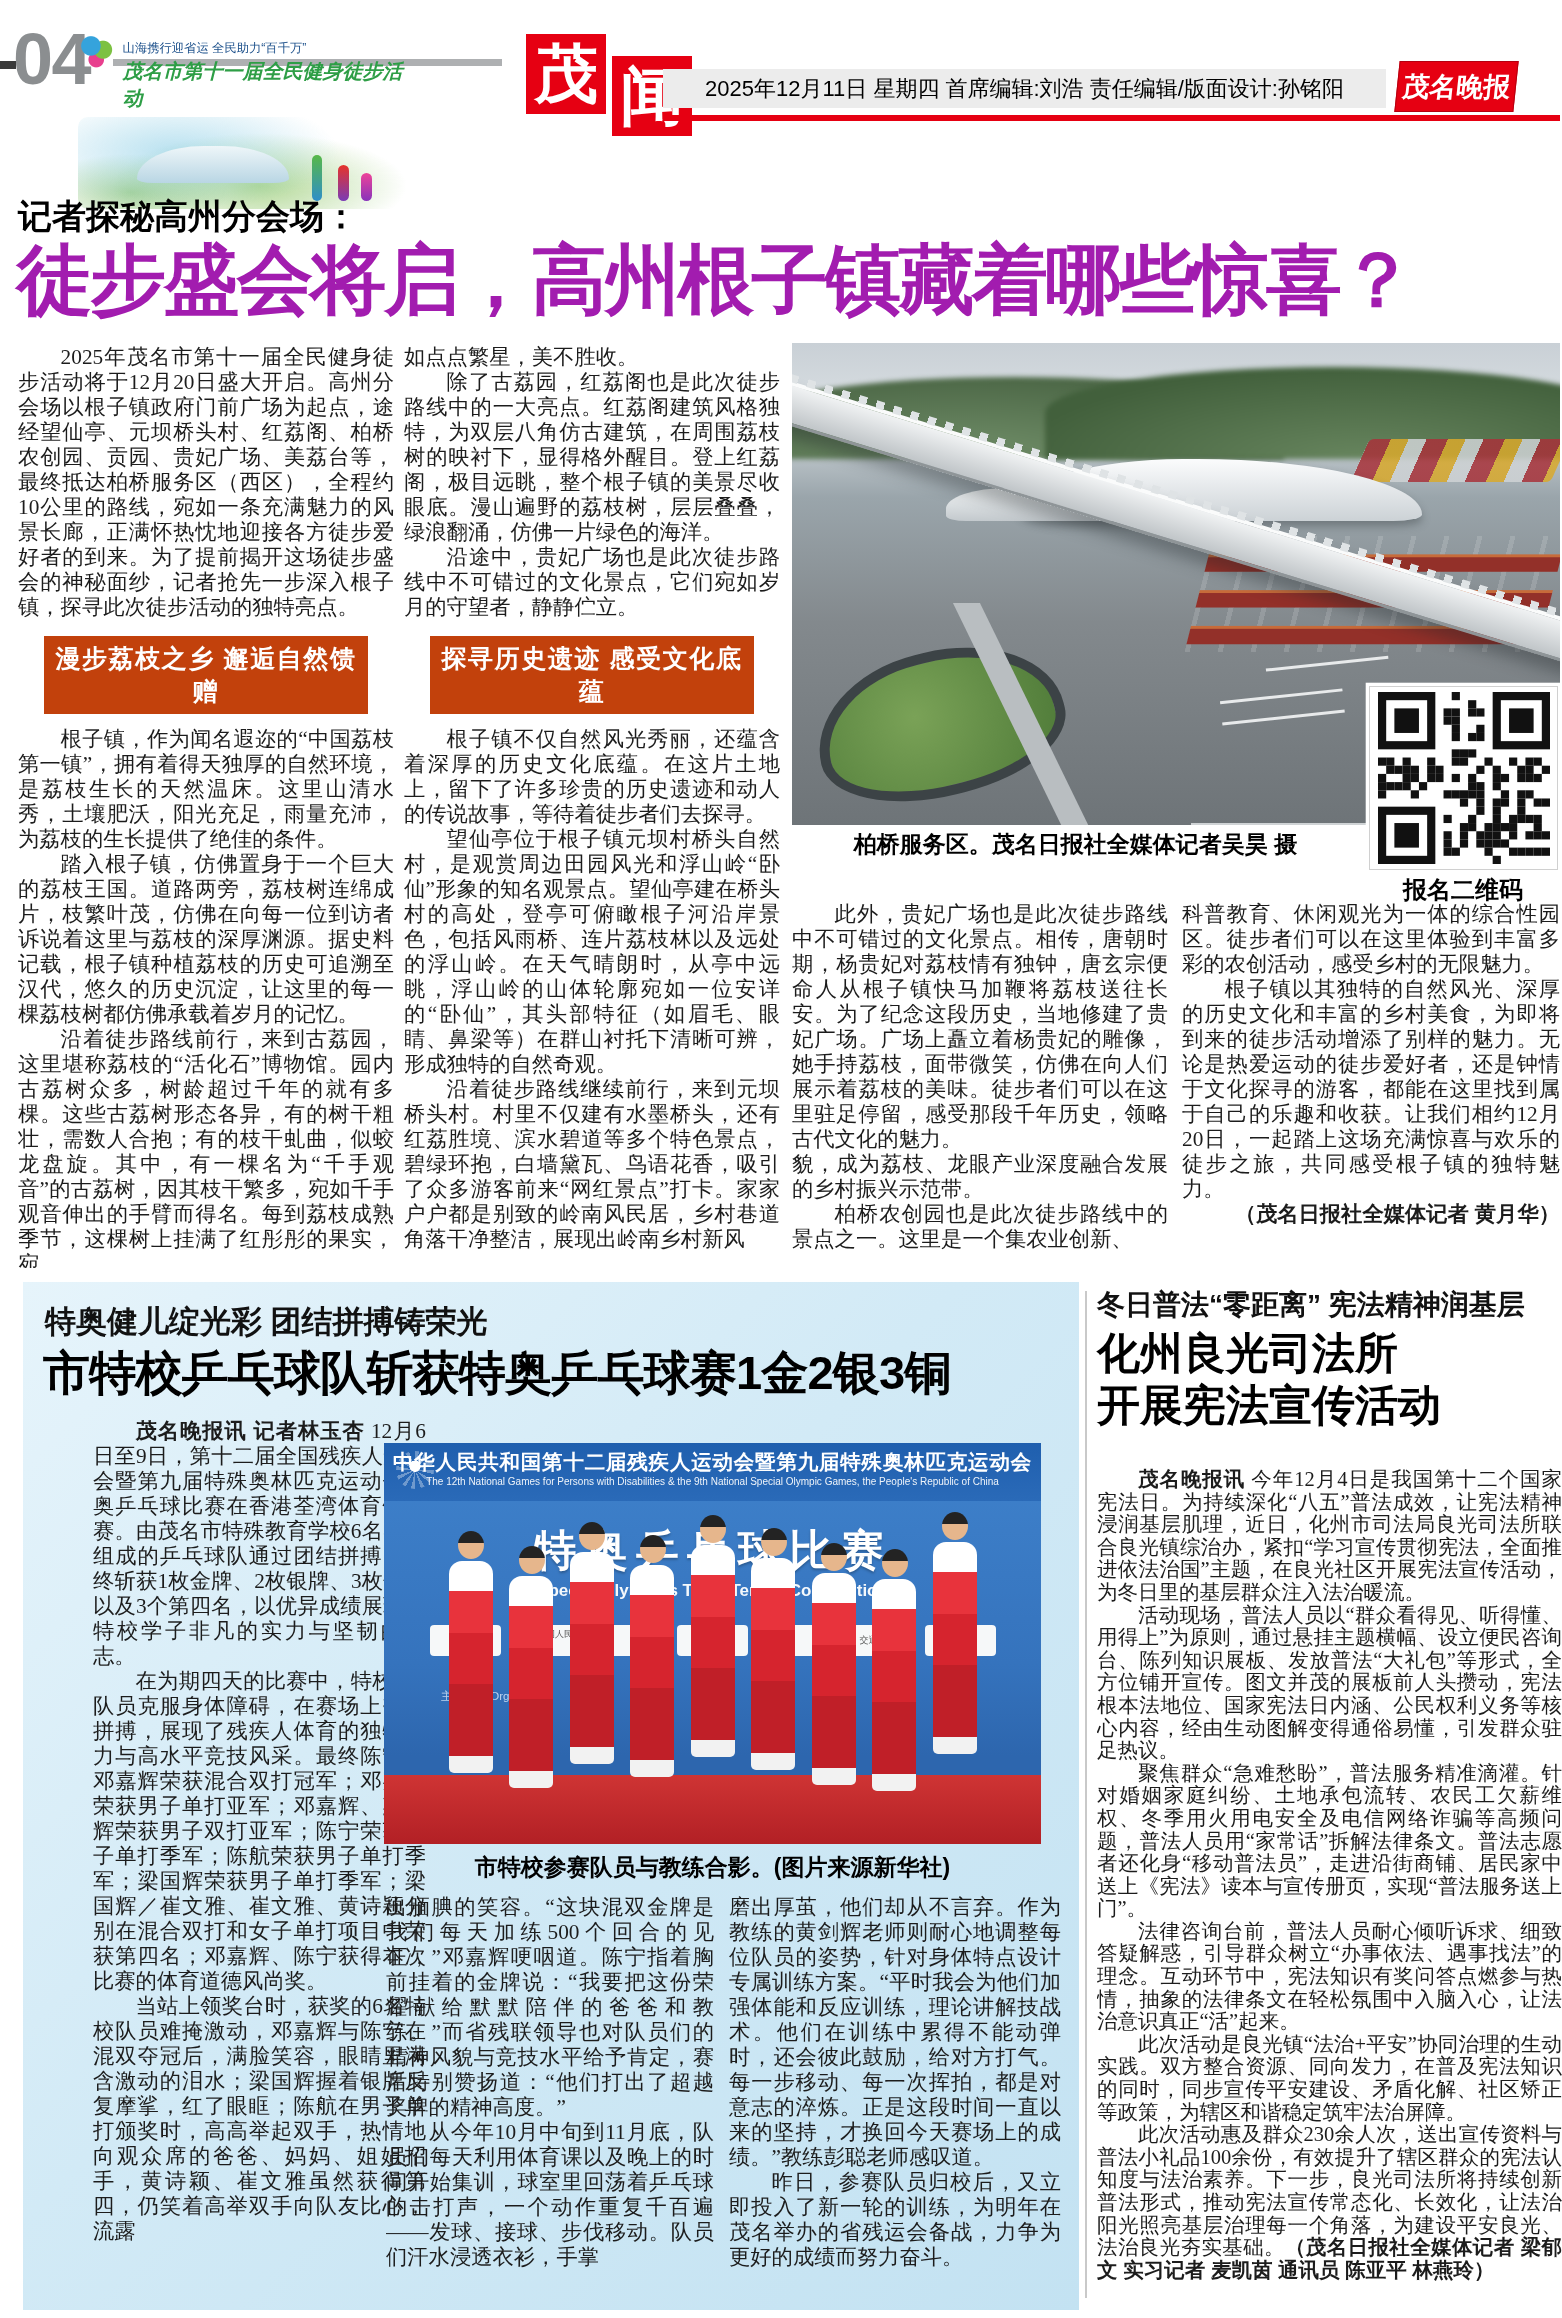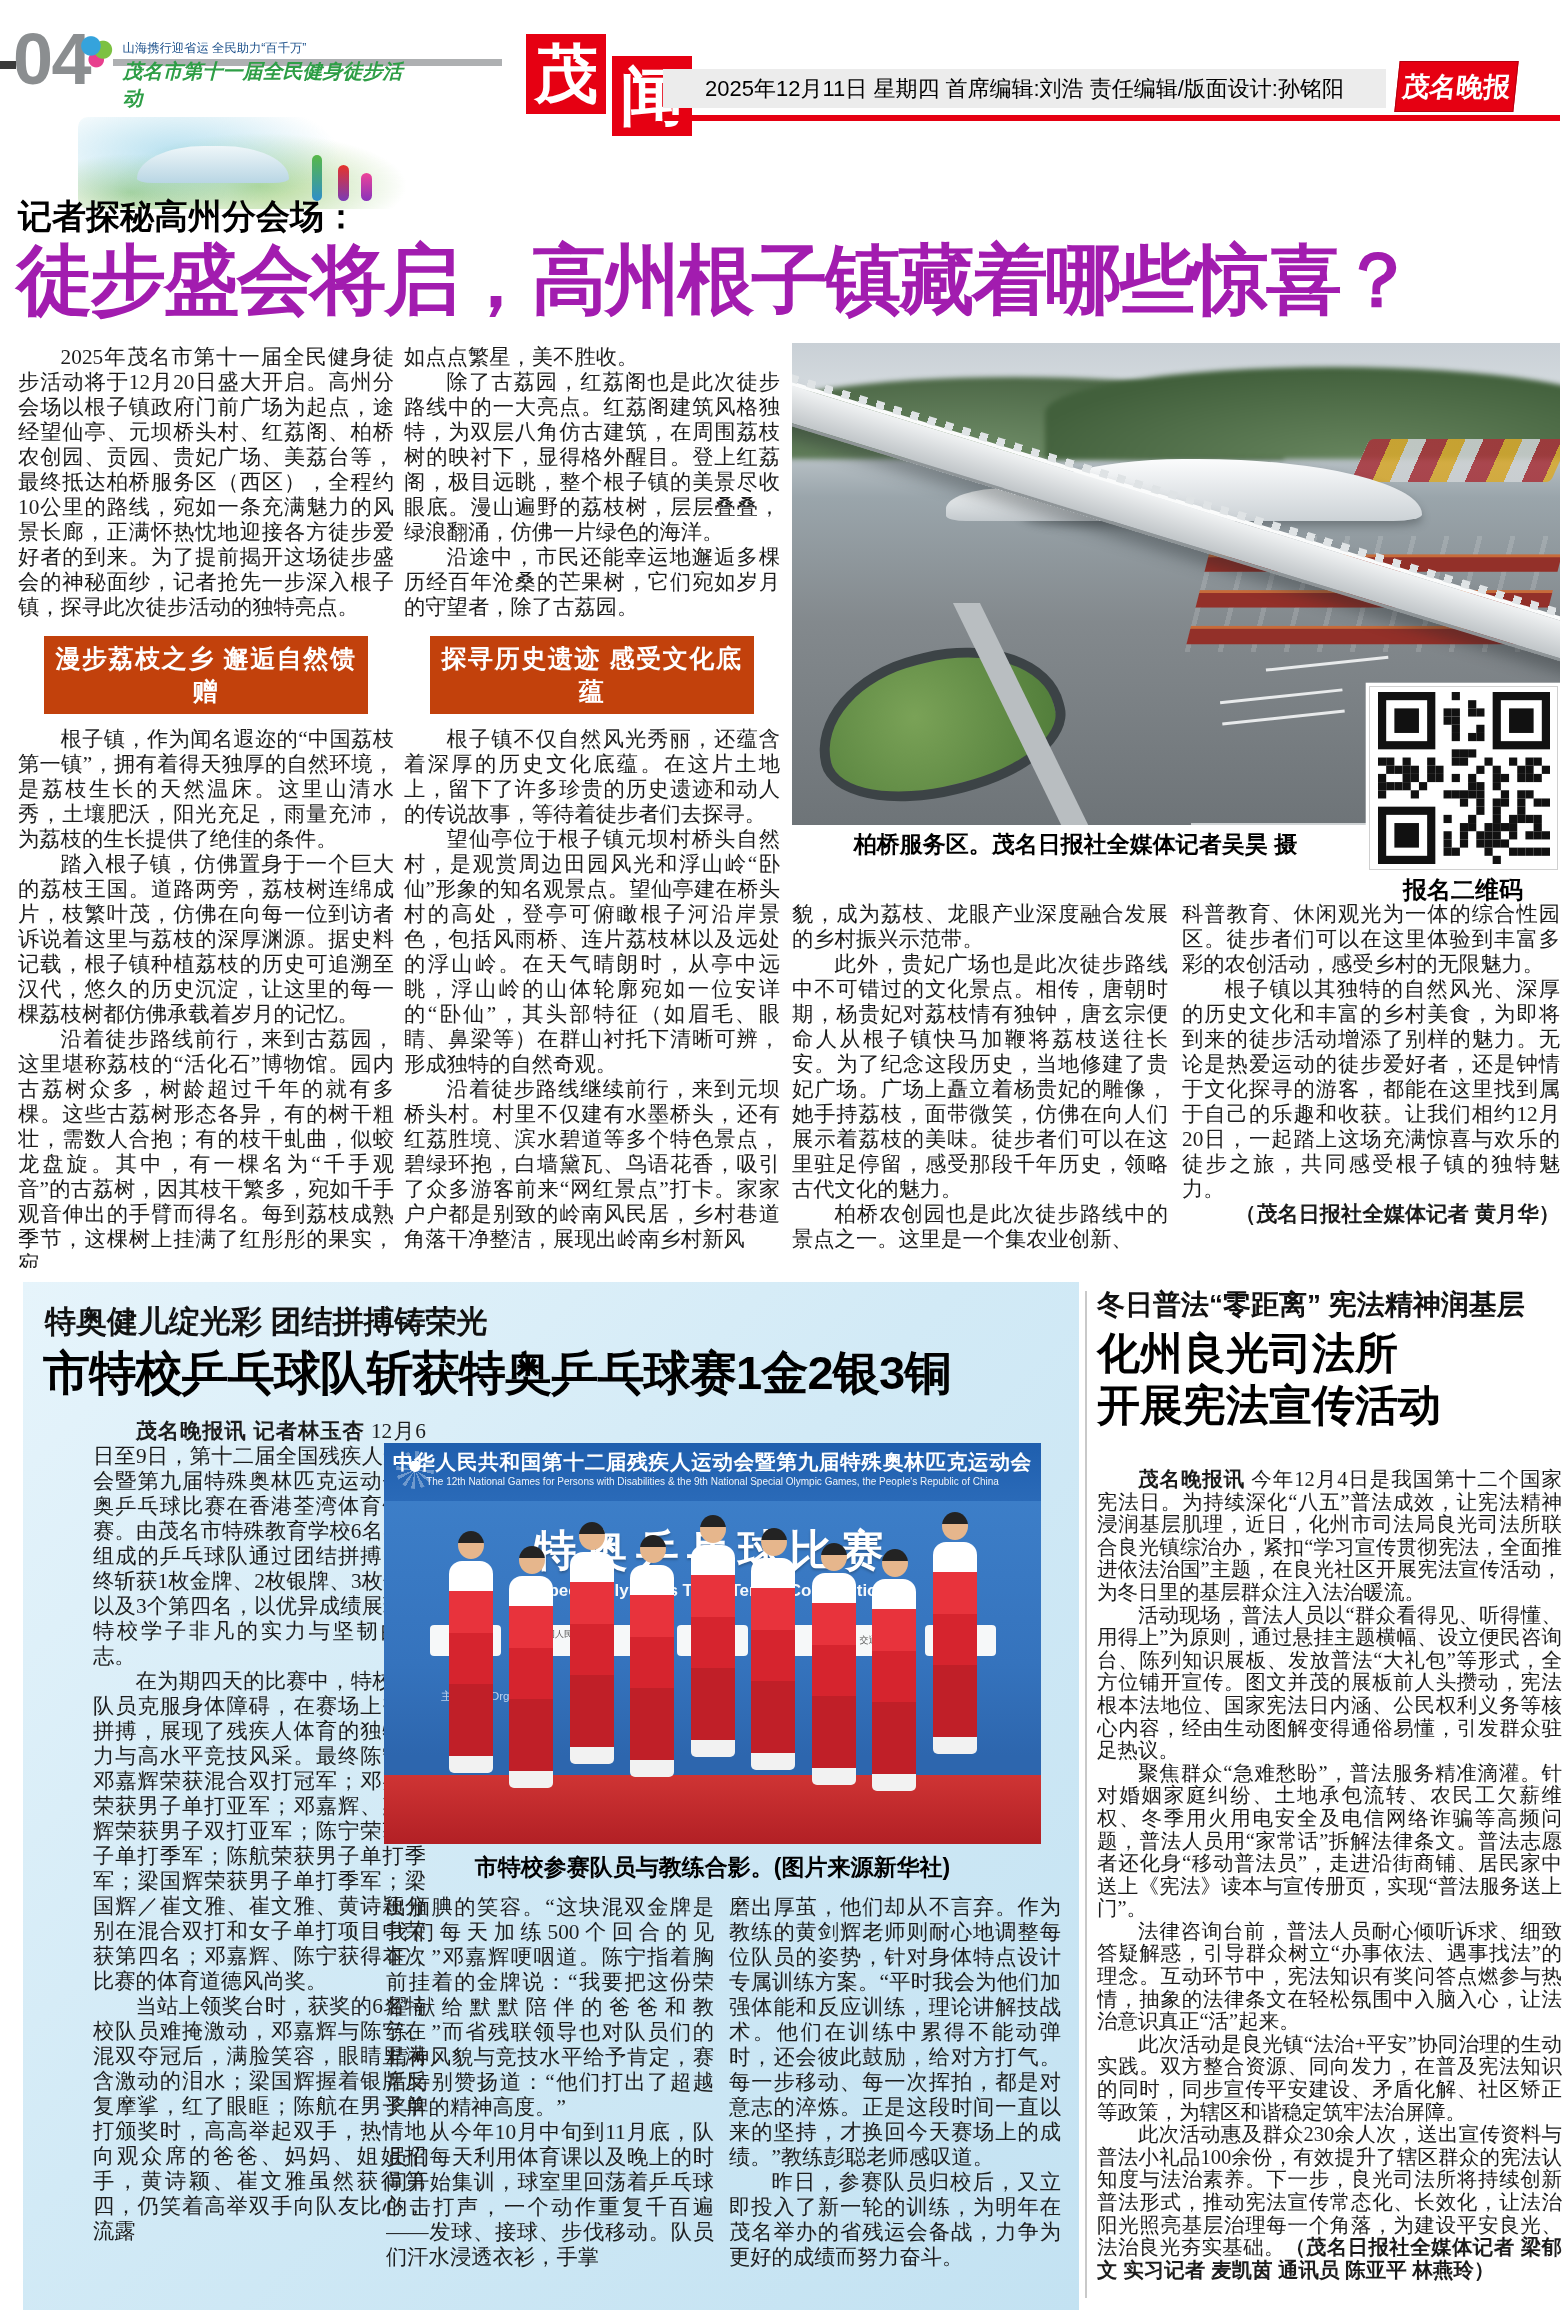--- a/index.html
+++ b/index.html
@@ -175,21 +175,21 @@
   <div class="abs col a1c1">
       <p class="bp ind">2025年茂名市第十一届全民健身徒步活动将于12月20日盛大开启。高州分会场以根子镇政府门前广场为起点，途经望仙亭、元坝桥头村、红荔阁、柏桥农创园、贡园、贵妃广场、美荔台等，最终抵达柏桥服务区（西区），全程约10公里的路线，宛如一条充满魅力的风景长廊，正满怀热忱地迎接各方徒步爱好者的到来。为了提前揭开这场徒步盛会的神秘面纱，记者抢先一步深入根子镇，探寻此次徒步活动的独特亮点。</p>
       <div class="subhead">漫步荔枝之乡 邂逅自然馈赠</div>
       <p class="bp ind">根子镇，作为闻名遐迩的“中国荔枝第一镇”，拥有着得天独厚的自然环境，是荔枝生长的天然温床。这里山清水秀，土壤肥沃，阳光充足，雨量充沛，为荔枝的生长提供了绝佳的条件。</p>
       <p class="bp ind">踏入根子镇，仿佛置身于一个巨大的荔枝王国。道路两旁，荔枝树连绵成片，枝繁叶茂，仿佛在向每一位到访者诉说着这里与荔枝的深厚渊源。据史料记载，根子镇种植荔枝的历史可追溯至汉代，悠久的历史沉淀，让这里的每一棵荔枝树都仿佛承载着岁月的记忆。</p>
       <p class="bp ind">沿着徒步路线前行，来到古荔园，这里堪称荔枝的“活化石”博物馆。园内古荔树众多，树龄超过千年的就有多棵。这些古荔树形态各异，有的树干粗壮，需数人合抱；有的枝干虬曲，似蛟龙盘旋。其中，有一棵名为“千手观音”的古荔树，因其枝干繁多，宛如千手观音伸出的手臂而得名。每到荔枝成熟季节，这棵树上挂满了红彤彤的果实，宛</p>
     </div>
   <div class="abs col a1c2">
       <p class="bp">如点点繁星，美不胜收。</p>
       <p class="bp ind">除了古荔园，红荔阁也是此次徒步路线中的一大亮点。红荔阁建筑风格独特，为双层八角仿古建筑，在周围荔枝树的映衬下，显得格外醒目。登上红荔阁，极目远眺，整个根子镇的美景尽收眼底。漫山遍野的荔枝树，层层叠叠，绿浪翻涌，仿佛一片绿色的海洋。</p>
-      <p class="bp ind">沿途中，市民还能幸运地邂逅多棵历经百年沧桑的芒果树，它们宛如岁月的守望者，除了古荔园。</p>
+      <p class="bp ind">沿途中，贵妃广场也是此次徒步路线中不可错过的文化景点，它们宛如岁月的守望者，静静伫立。</p>
       <div class="subhead">探寻历史遗迹 感受文化底蕴</div>
       <p class="bp ind">根子镇不仅自然风光秀丽，还蕴含着深厚的历史文化底蕴。在这片土地上，留下了许多珍贵的历史遗迹和动人的传说故事，等待着徒步者们去探寻。</p>
       <p class="bp ind">望仙亭位于根子镇元坝村桥头自然村，是观赏周边田园风光和浮山岭“卧仙”形象的知名观景点。望仙亭建在桥头村的高处，登亭可俯瞰根子河沿岸景色，包括风雨桥、连片荔枝林以及远处的浮山岭。在天气晴朗时，从亭中远眺，浮山岭的山体轮廓宛如一位安详的“卧仙”，其头部特征（如眉毛、眼睛、鼻梁等）在群山衬托下清晰可辨，形成独特的自然奇观。</p>
       <p class="bp ind">沿着徒步路线继续前行，来到元坝桥头村。村里不仅建有水墨桥头，还有红荔胜境、滨水碧道等多个特色景点，碧绿环抱，白墙黛瓦、鸟语花香，吸引了众多游客前来“网红景点”打卡。家家户户都是别致的岭南风民居，乡村巷道角落干净整洁，展现出岭南乡村新风</p>
     </div>
 
   <div class="abs photo1">
     <div class="p1-sky"></div>
     <div class="p1-hill1"></div>
     <div class="p1-hill2"></div>
@@ -332,22 +332,22 @@
           <rect x="180" y="190" width="10" height="10" fill="#111"></rect>
           <rect x="190" y="190" width="10" height="10" fill="#111"></rect>
           <rect x="200" y="190" width="10" height="10" fill="#111"></rect>
           <rect x="140" y="200" width="10" height="10" fill="#111"></rect>
         </g>
     </svg>
   </div>
   <div class="abs qr-label sans">报名二维码</div>
 
   <div class="abs col a1c3">
+      <p class="bp ind">此外，贵妃广场也是此次徒步路线中不可错过的文化景点。相传，唐朝时期，杨贵妃对荔枝情有独钟，唐玄宗便命人从根子镇快马加鞭将荔枝送往长安。为了纪念这段历史，当地修建了贵妃广场。广场上矗立着杨贵妃的雕像，她手持荔枝，面带微笑，仿佛在向人们展示着荔枝的美味。徒步者们可以在这里驻足停留，感受那段千年历史，领略古代文化的魅力。</p>
       <p class="bp">貌，成为荔枝、龙眼产业深度融合发展的乡村振兴示范带。</p>
-      <p class="bp ind">此外，贵妃广场也是此次徒步路线中不可错过的文化景点。相传，唐朝时期，杨贵妃对荔枝情有独钟，唐玄宗便命人从根子镇快马加鞭将荔枝送往长安。为了纪念这段历史，当地修建了贵妃广场。广场上矗立着杨贵妃的雕像，她手持荔枝，面带微笑，仿佛在向人们展示着荔枝的美味。徒步者们可以在这里驻足停留，感受那段千年历史，领略古代文化的魅力。</p>
       <p class="bp ind">柏桥农创园也是此次徒步路线中的景点之一。这里是一个集农业创新、</p>
     </div>
   <div class="abs col a1c4">
       <p class="bp">科普教育、休闲观光为一体的综合性园区。徒步者们可以在这里体验到丰富多彩的农创活动，感受乡村的无限魅力。</p>
       <p class="bp ind">根子镇以其独特的自然风光、深厚的历史文化和丰富的乡村美食，为即将到来的徒步活动增添了别样的魅力。无论是热爱运动的徒步爱好者，还是钟情于文化探寻的游客，都能在这里找到属于自己的乐趣和收获。让我们相约12月20日，一起踏上这场充满惊喜与欢乐的徒步之旅，共同感受根子镇的独特魅力。</p>
       <p class="bp byline">（茂名日报社全媒体记者 黄月华）</p>
     </div>
 
   <div class="abs a2panel"></div>
   <div class="abs kicker2 sans">特奥健儿绽光彩 团结拼搏铸荣光</div>

